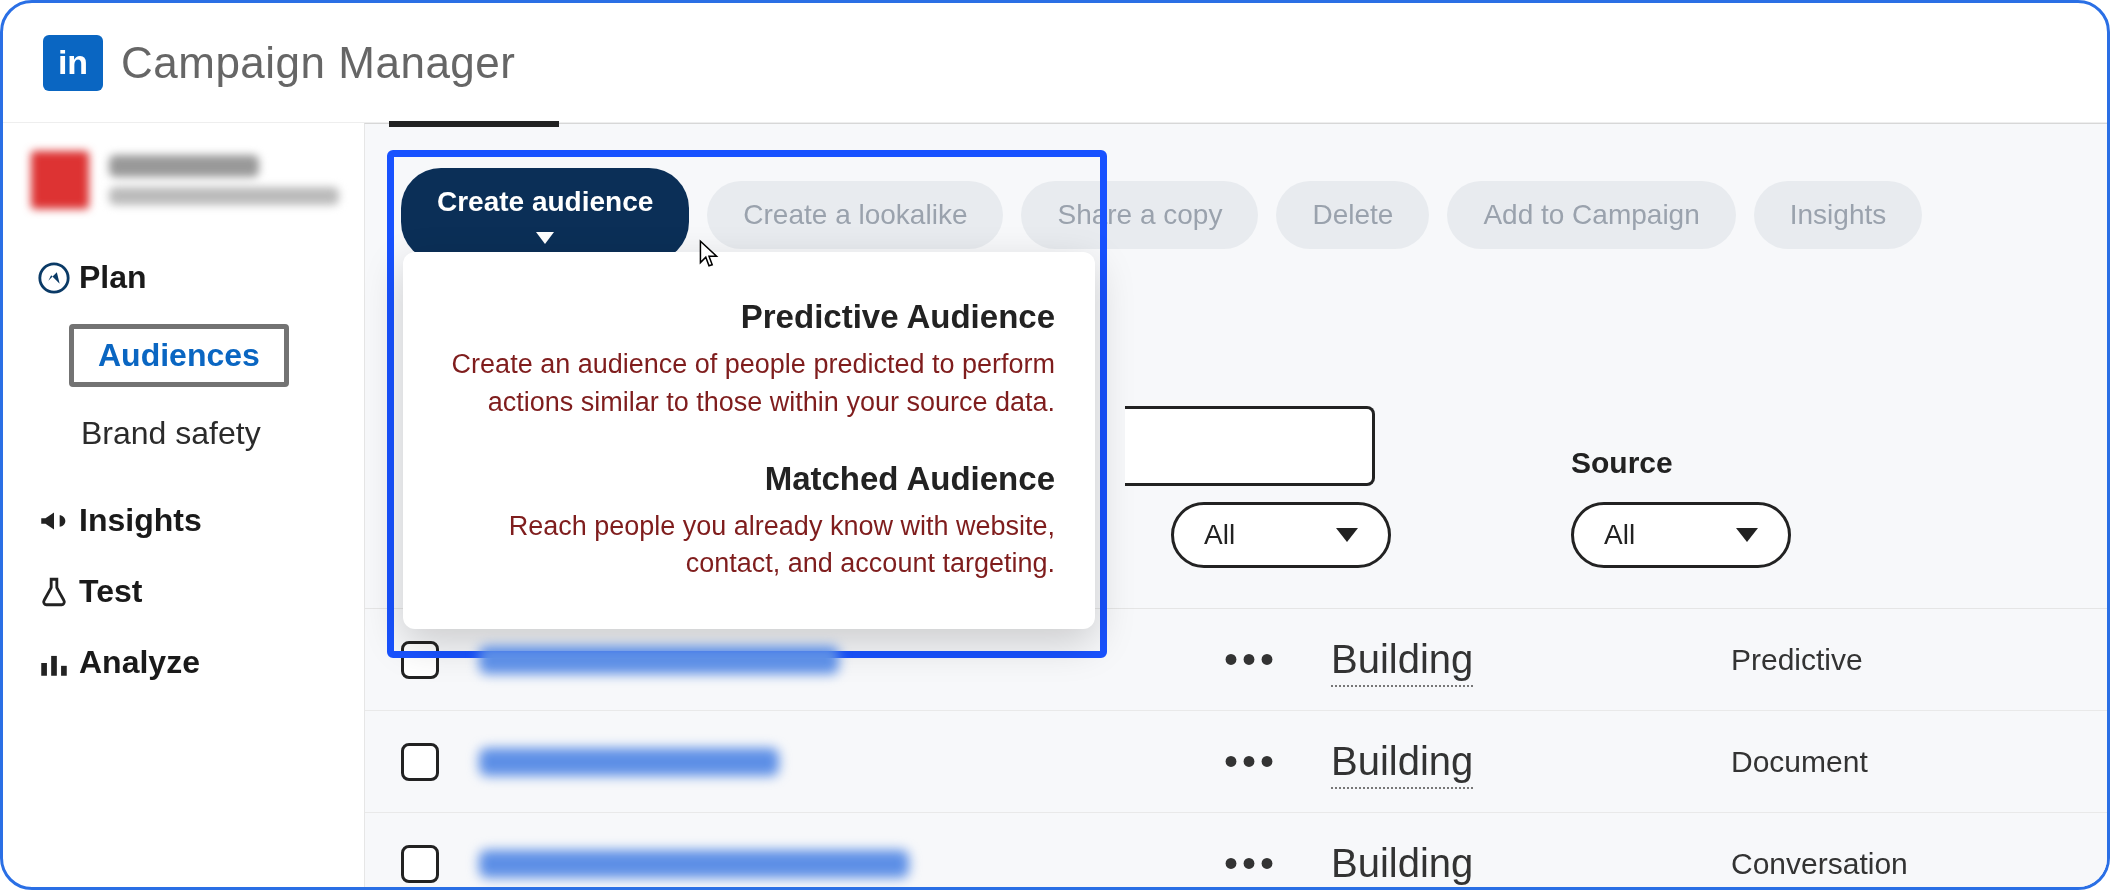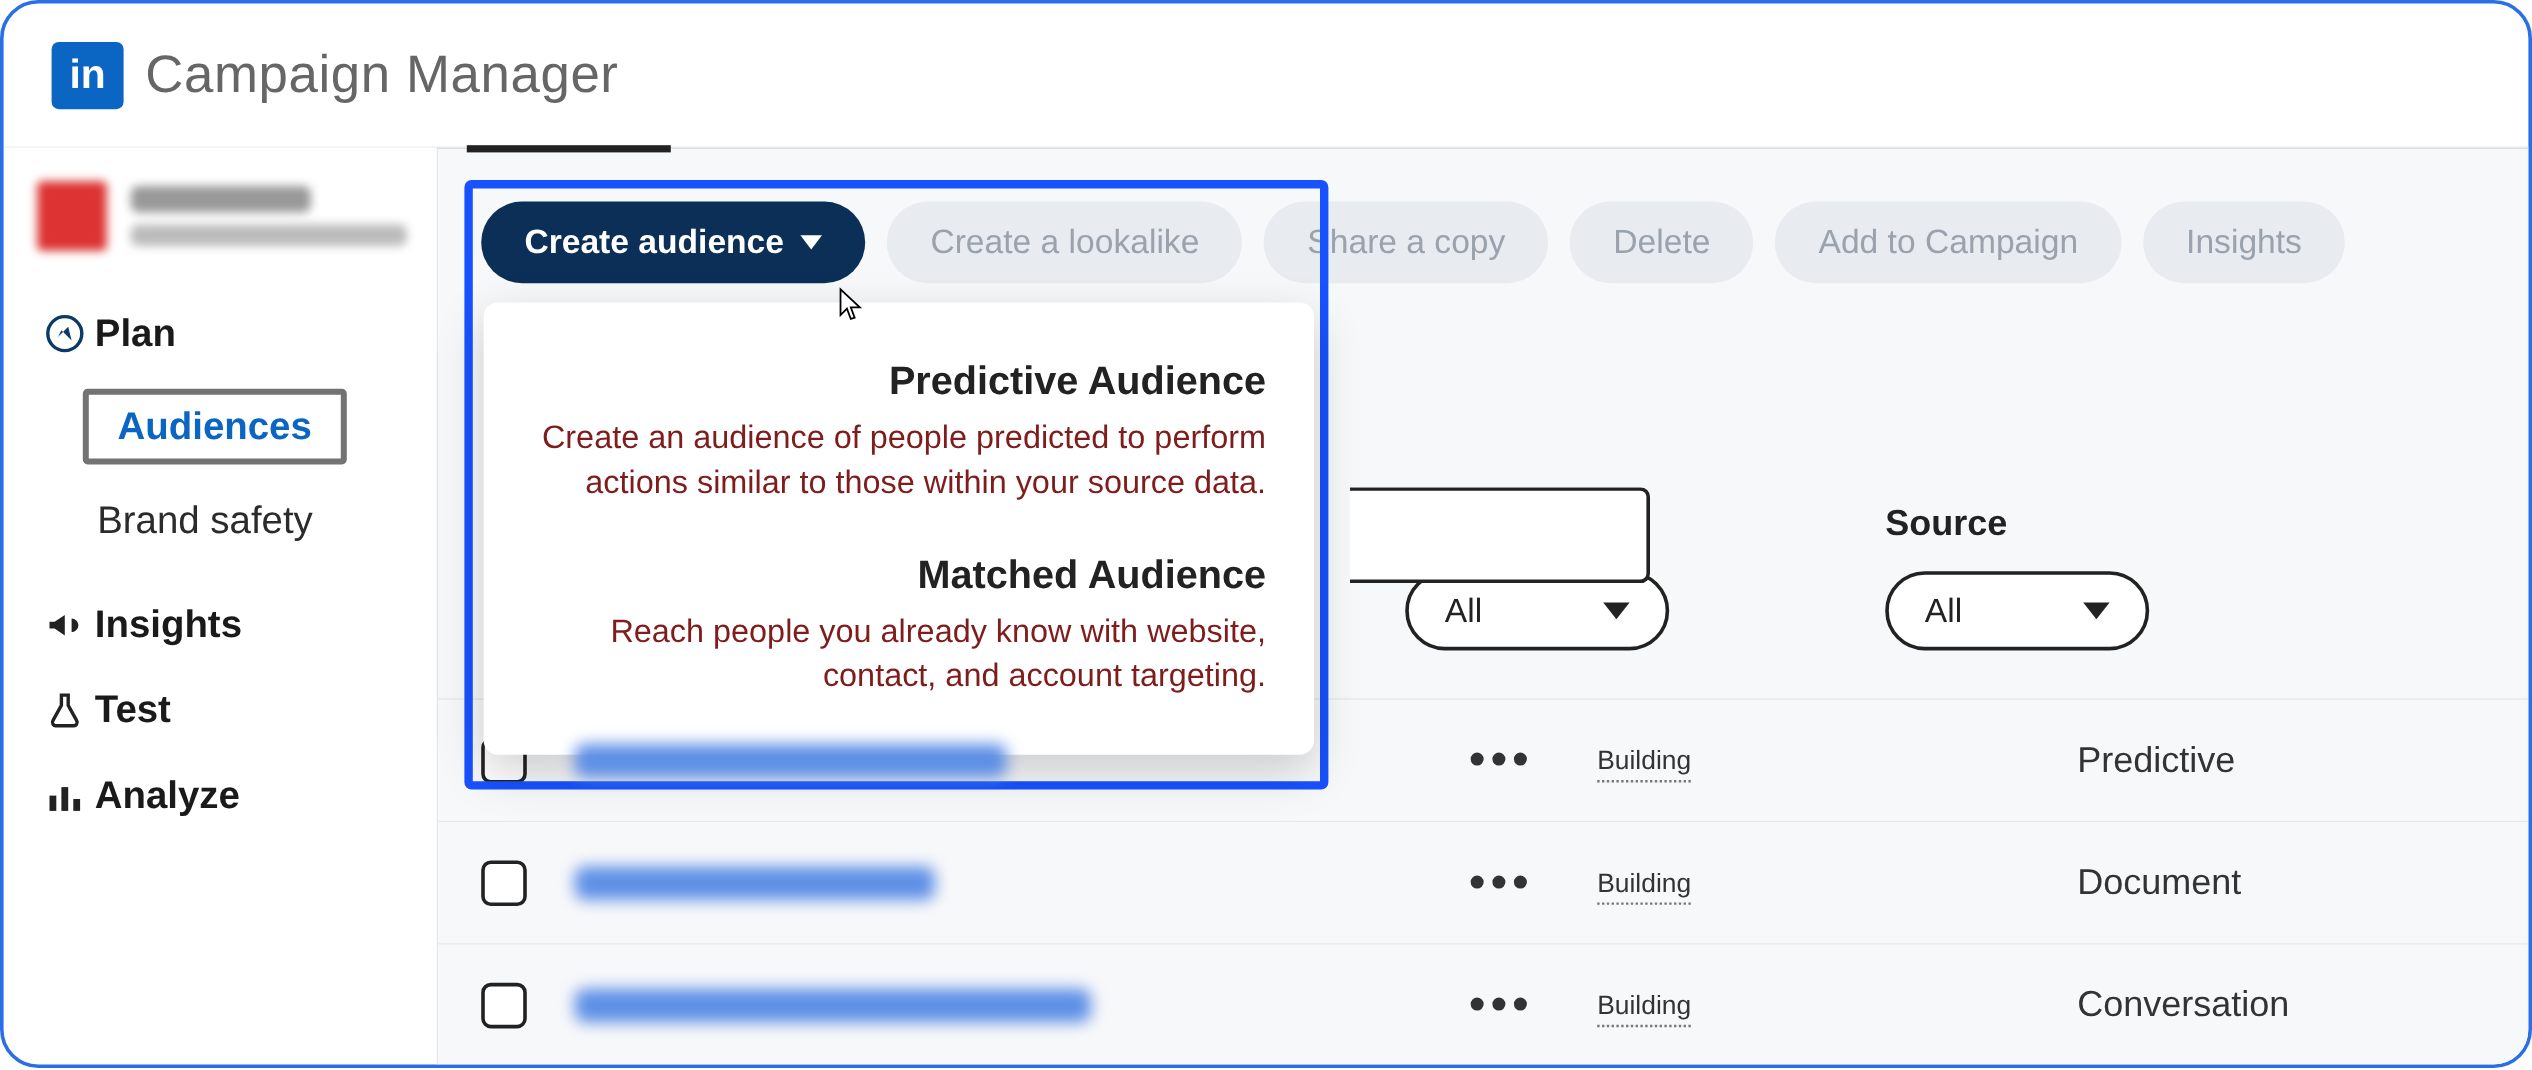--- a/index.html
+++ b/index.html
@@ -24,21 +24,21 @@
   .nav .nav-row.bold { font-weight:600; color:#1a1a1a; }
   .nav .nav-sub { padding-left: 54px; }
   .nav .nav-row.active-box { border: 5px solid #737373; border-radius:4px; display:inline-flex; padding: 8px 24px; margin-left:42px; color:#0a66c2; font-weight:600; }
   .icon { width:34px; height:34px; display:inline-block; color:#222; }
 
   
   .main { flex:1; background:#f7f8fa; border-left:1px solid #e6e6e6; border-top:1px solid #d7d7d7; position:relative; }
   .tab-indicator { position:absolute; top:-3px; left:24px; width:170px; height:6px; background:#222; }
 
   .toolbar { display:flex; gap:18px; padding: 44px 36px 26px 36px; align-items:center; }
-  .btn { border-radius: 40px; padding: 18px 36px; font-size: 28px; display:inline-flex; align-items:center; gap:14px; cursor:pointer; border:none; }
+  .btn { border-radius: 40px; padding: 18px 36px; font-size: 28px; display:inline-flex; align-items:center; gap:14px; cursor:pointer; border:none;flex-direction:column; }
   .btn-primary { background:#0b2f57; color:#fff; font-weight:600; }
   .btn-ghost  { background:#e8ebef; color:#9aa2ad; font-weight:500; }
   .caret-down { width:0;height:0;border-left:9px solid transparent;border-right:9px solid transparent;border-top:12px solid #fff; }
 
   .highlight-box { position:absolute; border:7px solid #1852ff; border-radius:6px; pointer-events:none; } 
   
   .hl-main { left:22px; top:26px; width:720px; height:508px; }
 
   .dropdown { position:absolute; left:38px; top:128px; width:692px; background:#fff; border-radius:12px; box-shadow:0 14px 40px rgba(0,0,0,0.18); padding: 32px 40px 42px 40px; }
   .dd-item { padding: 14px 0 24px 0; cursor:pointer;text-align:right; }
@@ -58,21 +58,21 @@
   .tri { width:0;height:0;border-left:11px solid transparent;border-right:11px solid transparent;border-top:14px solid #222; }
 
   .search-stub { position:absolute; left: 760px; top: 282px; width: 250px; height: 80px; border:3px solid #222; border-left:none; border-radius: 0 8px 8px 0; background:#fff; }
 
   .rows { margin-top: 40px; border-top:1px solid #e5e5e5; }
   .row { display:flex; align-items:center; padding: 28px 36px; border-bottom:1px solid #e9e9e9; gap:40px; }
   .chk { width:38px; height:38px; border:3px solid #222; border-radius:8px; background:#fff; cursor:pointer; }
   .row-name-spacer { width: 692px; display:flex; align-items:center;}
   .blur-bar { height:28px; border-radius:8px; background:#5d8fe6; filter: blur(6px); }
   .dots { font-size:40px; color:#333; letter-spacing:4px; cursor:pointer; width:80px; text-align:center;}
-  .status-cell { width:360px; font-size:22px; color:#333; }
+  .status-cell { width:360px; font-size:40px; color:#333; }
   .status-cell span { border-bottom:2px dotted #777; padding-bottom:4px;}
   .source-cell { width:340px; font-size:30px; color:#333; }
 </style>
 </head>
 <body>
 
 <div class="frame">
 
   <div class="header">
     <div class="li-logo">

